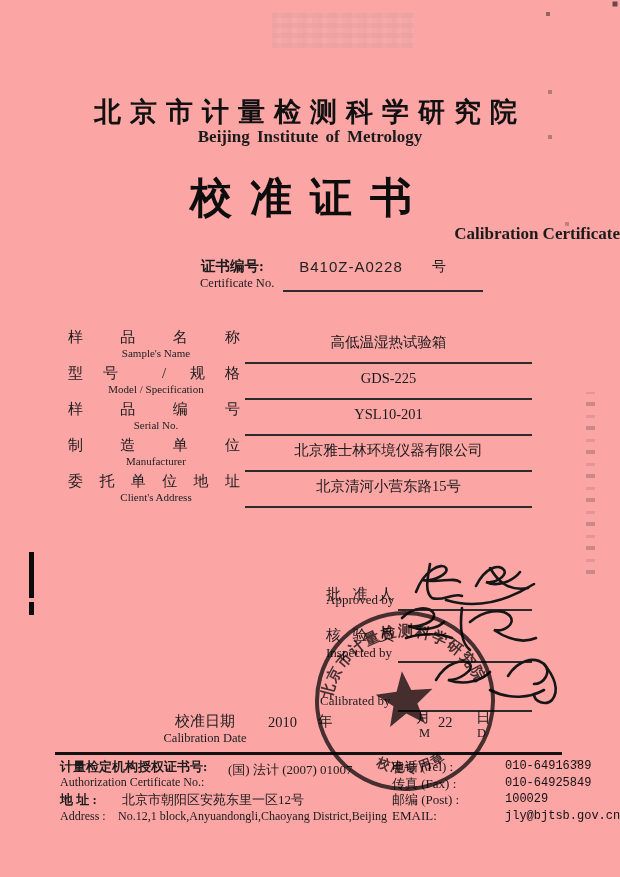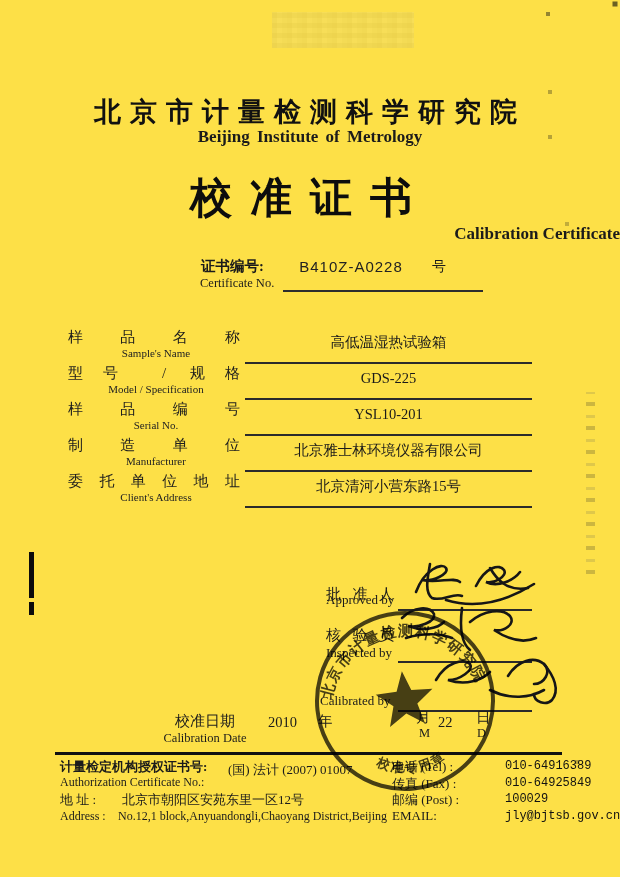--- a/index.html
+++ b/index.html
@@ -1,19 +1,19 @@
 <!DOCTYPE html>
 <html><head>
 <meta charset="utf-8">
 <style>
   * { margin:0; padding:0; box-sizing:border-box; }
   body { background:#e8e8e8; font-family:"Liberation Serif", serif; }
   .page {
     position:relative; width:620px; height:877px; margin:0 auto;
-    background:#fde047; color:#1b1b1b; overflow:hidden;
+    background:#fca5a5; color:#1b1b1b; overflow:hidden;
   }
 
   
   .org-cn {
     position:absolute; top:94px; left:0; width:100%; text-align:center;
     font-family:"Liberation Sans", sans-serif; font-weight:bold;
     font-size:27px; letter-spacing:9px; color:#111;
   }
   .org-en {
     position:absolute; top:127px; left:0; width:100%; text-align:center;
@@ -214,21 +214,21 @@
     </text>
     <text font-size="13" font-weight="bold" fill="#2d2d2d" letter-spacing="2" font-family="Liberation Sans, sans-serif">
       <textPath href="#arcBottom" startOffset="50%" text-anchor="middle">校准专用章</textPath>
     </text>
   </svg>
 
   <div class="footer-line"></div>
   <div class="ft" style="top:758px; left:60px; font-weight:bold;">计量检定机构授权证书号:</div>
   <div class="ft" style="top:761px; left:228px;">(国) 法计 (2007) 01007</div>
   <div class="ft-en" style="top:775px; left:60px;">Authorization Certificate No.:</div>
-  <div class="ft" style="top:791px; left:60px; font-weight:normal;">地 址 :</div>
+  <div class="ft" style="top:791px; left:60px; font-weight:bold;">地 址 :</div>
   <div class="ft" style="top:791px; left:122px;">北京市朝阳区安苑东里一区12号</div>
   <div class="ft-en" style="top:809px; left:60px;">Address :</div>
   <div class="ft-en" style="top:809px; left:118px;">No.12,1 block,Anyuandongli,Chaoyang District,Beijing</div>
 
   <div class="ft" style="top:758px; left:392px;">电话 (Tel) :</div>
   <div class="ft-val" style="top:759px; left:505px;">010-64916389</div>
   <div class="ft" style="top:775px; left:392px;">传真 (Fax) :</div>
   <div class="ft-val" style="top:776px; left:505px;">010-64925849</div>
   <div class="ft" style="top:791px; left:392px;">邮编 (Post) :</div>
   <div class="ft-val" style="top:792px; left:505px;">100029</div>

